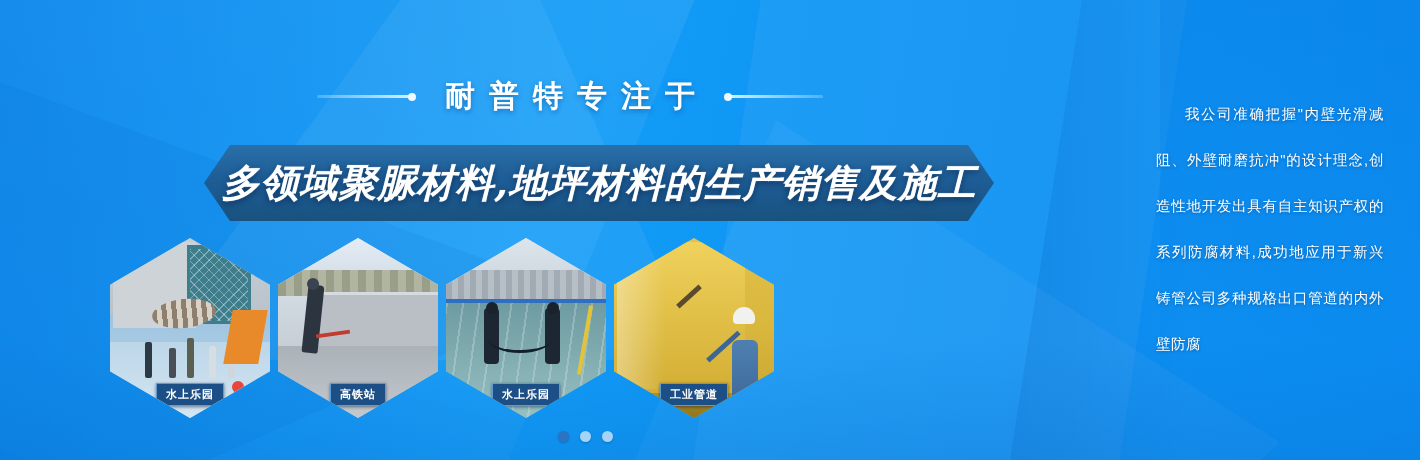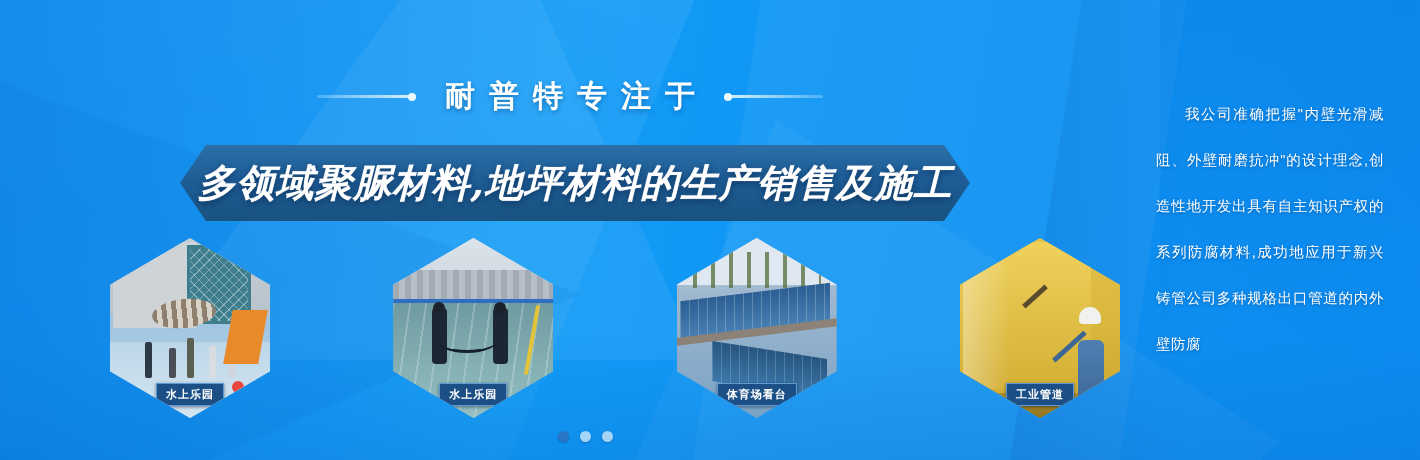--- a/index.html
+++ b/index.html
@@ -105,21 +105,21 @@
     letter-spacing: 14px;
     text-indent: 14px;
     white-space: nowrap;
     text-shadow: 0 2px 5px rgba(3,60,120,0.45);
     font-family: "DejaVu Serif", "Liberation Serif", serif;
   }
 
   
   .headline-plate {
     position: absolute;
-    left: 180px; top: 145px;
+    left: 204px; top: 145px;
     width: 790px; height: 76px;
     background: linear-gradient(180deg, #2a6fa8 0%, #1d5c95 48%, #19527f 100%);
     clip-path: polygon(26px 0%, calc(100% - 26px) 0%, 100% 50%, calc(100% - 26px) 100%, 26px 100%, 0% 50%);
     display: flex;
     align-items: center;
     justify-content: center;
     box-shadow: 0 6px 18px rgba(2,45,95,0.35);
   }
   .headline-text {
     color: #ffffff;
@@ -132,21 +132,20 @@
     font-family: "DejaVu Serif", "Liberation Serif", serif;
   }
 
   
   .hex-row {
     position: absolute;
     left: 110px; top: 238px;
     width: 1010px; height: 180px;
     display: flex;
     gap: 8px;
-    justify-content: space-between;
   }
   .hex {
     position: relative;
     width: 160px; height: 180px;
     clip-path: polygon(50% 0%, 100% 26%, 100% 74%, 50% 100%, 0% 74%, 0% 26%);
     overflow: hidden;
     flex: 0 0 auto;
   }
   .hex .art { position: absolute; inset: 0; }
   .hex-label {
@@ -330,52 +329,50 @@
           <div class="p p3"></div>
         <div class="p p4"></div>
           <div class="p p5"></div>
         <div class="red"></div>
           <div class="orange"></div>
       </div>
       <span class="hex-label">水上乐园</span>
     </div>
 
 
+    <div class="hex">
+      <div class="art art3">
+        <div class="sky"></div>
+          <div class="trees"></div>
+          <div class="parapet"></div>
+        <div class="deck"></div>
+          <div class="worker"></div>
+          <div class="head"></div>
+          <div class="tool"></div>
+      </div>
+      <span class="hex-label">高铁站</span>
+    </div>
 
     <div class="hex">
       <div class="art art4">
         <div class="sky"></div>
           <div class="city"></div>
           <div class="blue-edge"></div>
         <div class="roof"></div>
           <div class="stripes"></div>
         <div class="wk wk1"></div>
           <div class="wk wk2"></div>
         <div class="hd hd1"></div>
           <div class="hd hd2"></div>
         <div class="hose"></div>
           <div class="yellow"></div>
       </div>
       <span class="hex-label">水上乐园</span>
     </div>
 
-    <div class="hex">
-      <div class="art art5">
-        <div class="sky"></div>
-          <div class="palms"></div>
-        <div class="standA">
-            <div class="seats"></div>
-          </div>
-        <div class="beam"></div>
-        <div class="standB">
-            <div class="seats"></div>
-          </div>
-      </div>
-      <span class="hex-label">体育场看台</span>
-    </div>
 
     <div class="hex">
       <div class="art art6">
         <div class="pipe"></div>
           <div class="shine"></div>
           <div class="floor"></div>
         <div class="worker"></div>
           <div class="helmet"></div>
           <div class="arm"></div>
           <div class="brush"></div>

